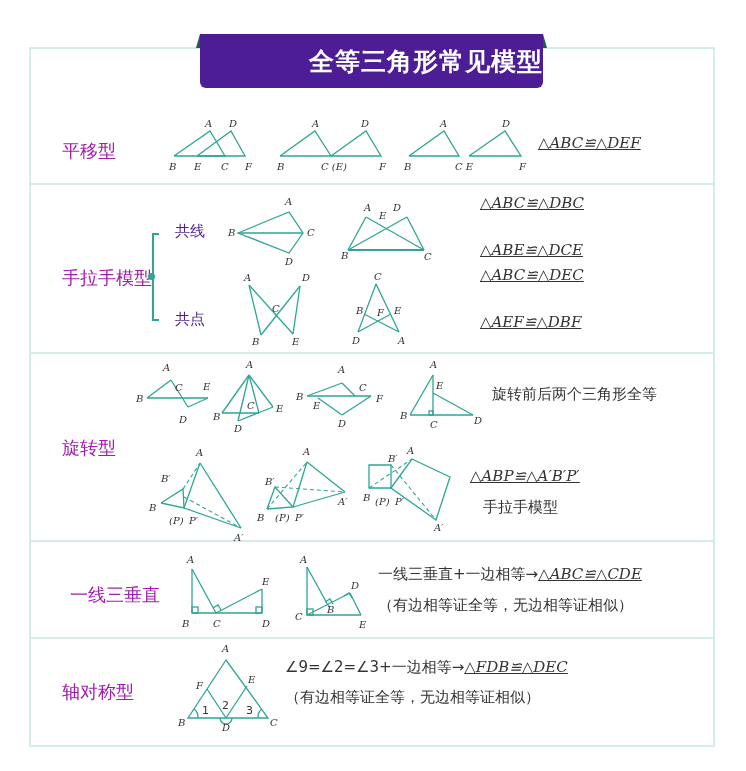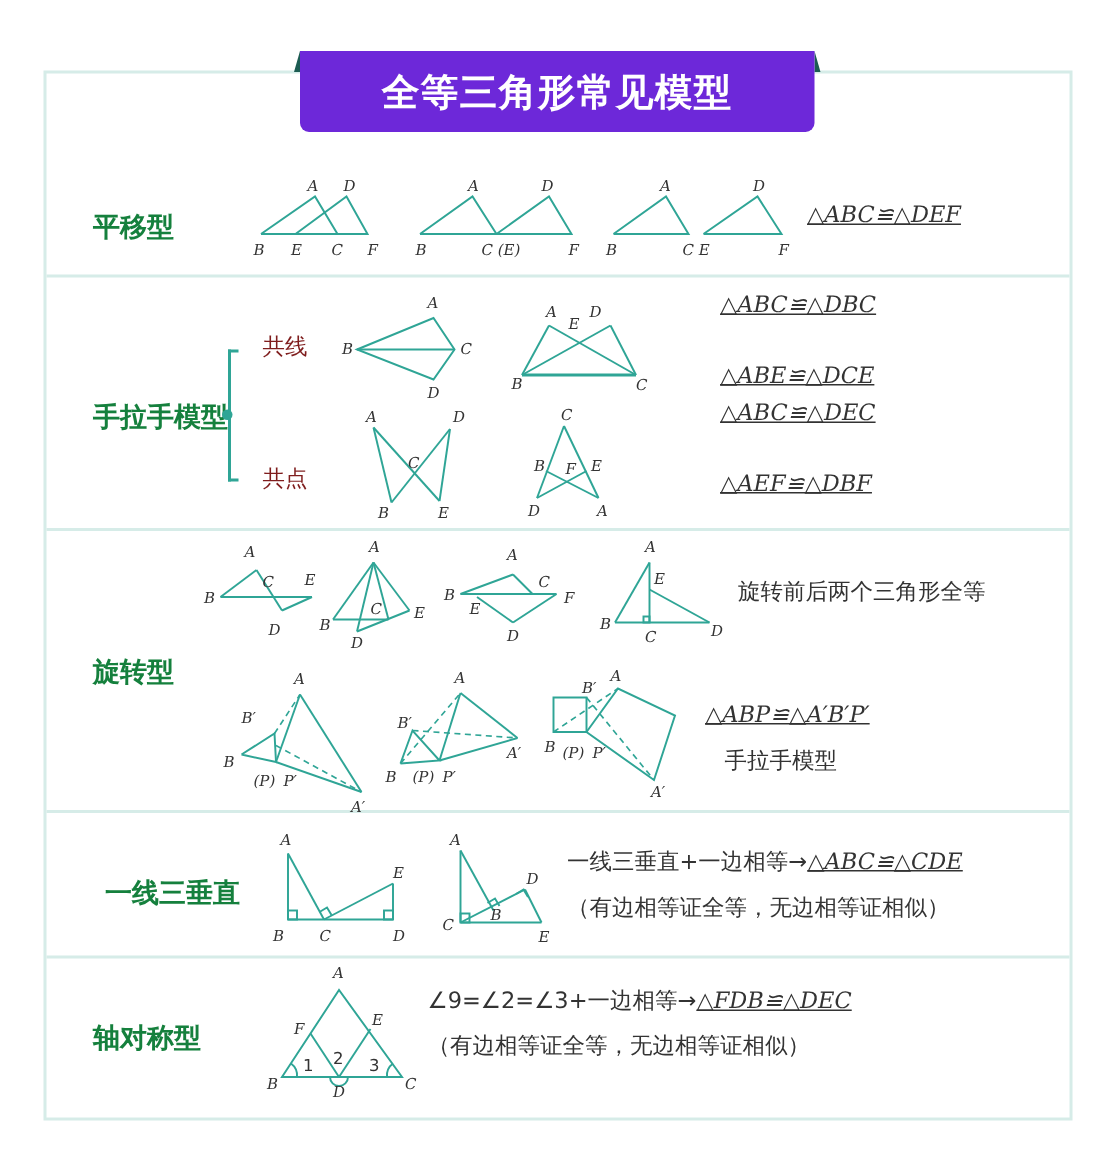--- a/index.html
+++ b/index.html
@@ -1,30 +1,30 @@
 <!DOCTYPE html>
 <html><head>
 <meta charset="utf-8">
 <style>
   html, body { margin: 0; padding: 0; background: #ffffff; }
   body { width: 746px; height: 771px; position: relative; overflow: hidden;
          font-family: "DejaVu Sans", "Liberation Sans", sans-serif; color: #222; }
   .card { position: absolute; left: 29px; top: 47px; width: 686px; height: 700px;
           border: 2px solid #d6ece8; box-sizing: border-box; background: #fff; }
   .banner { position: absolute; left: 200px; top: 34px; width: 343px; height: 54px;
-            background: #6d28d9; border-radius: 0 0 6px 6px; z-index: 3;
-            display: flex; align-items: center; justify-content: center; }
+            background: #4c1d95; border-radius: 0 0 6px 6px; z-index: 3;
+            display: flex; align-items: center; justify-content: flex-end; }
   .banner-ear-l { position: absolute; left: 196px; top: 34px; width: 0; height: 0;
             border-left: 4px solid transparent; border-bottom: 14px solid #1c5c52; z-index: 2; }
   .banner-ear-r { position: absolute; left: 543px; top: 34px; width: 0; height: 0;
             border-right: 4px solid transparent; border-bottom: 14px solid #1c5c52; z-index: 2; }
   .banner-title { color: #fff; font-size: 25px; font-weight: bold; letter-spacing: 1px; }
   .divider { position: absolute; left: 31px; width: 682px; height: 2px; background: #d6ece8; }
-  .sec-label { position: absolute; color: #15803d; font-weight: bold; font-size: 18px; }
-  .sub-label { position: absolute; font-size: 15px; color: #7f1d1d; }
+  .sec-label { position: absolute; color: #a21caf; font-weight: normal; font-size: 18px; }
+  .sub-label { position: absolute; font-size: 15px; color: #4c1d95; }
   .formula { position: absolute; font-family: "DejaVu Serif", "Liberation Serif", serif;
              font-style: italic; font-size: 15px; color: #333; white-space: nowrap; text-decoration: underline; }
   .note { position: absolute; font-size: 15px; color: #333; white-space: nowrap; }
   svg.fig { position: absolute; overflow: visible; }
   svg.fig text { font-family: "DejaVu Serif", "Liberation Serif", serif; font-style: italic; font-size: 10px; fill: #333; }
   svg.fig .num { font-style: normal; font-family: "DejaVu Sans", sans-serif; font-size: 11px; }
   .ln { stroke: #2fa596; stroke-width: 1.3; fill: none; }
   .dash { stroke: #2fa596; stroke-width: 1.1; fill: none; stroke-dasharray: 4 3; }
   .bracket { position: absolute; left: 152px; top: 233px; width: 7px; height: 88px;
              border: 2px solid #2fa596; border-right: none; box-sizing: border-box; }

